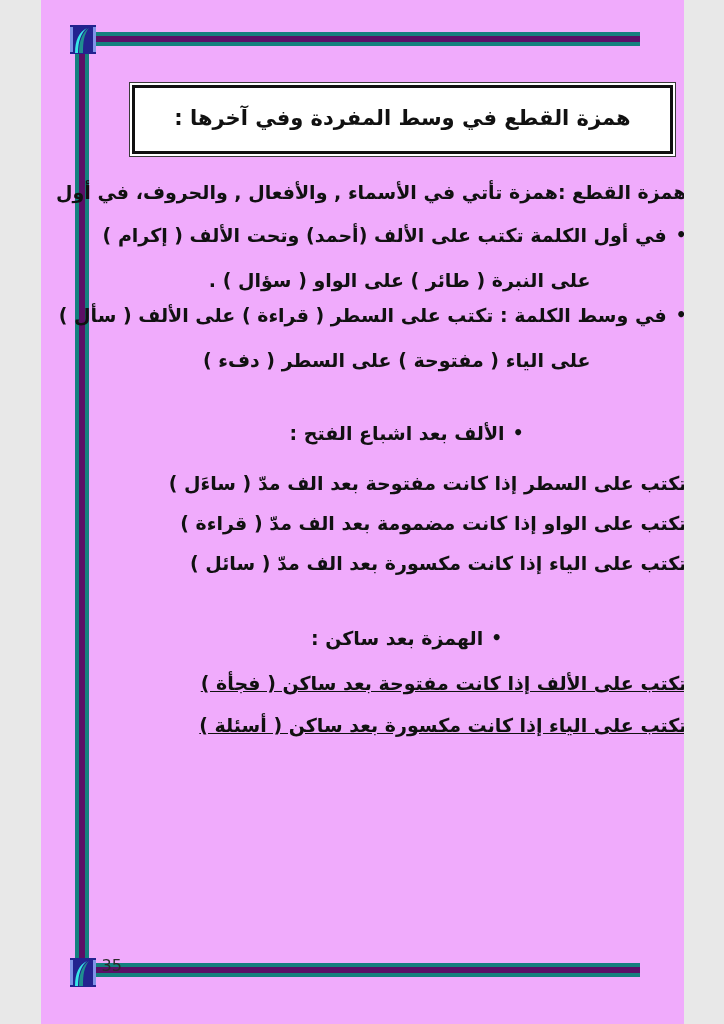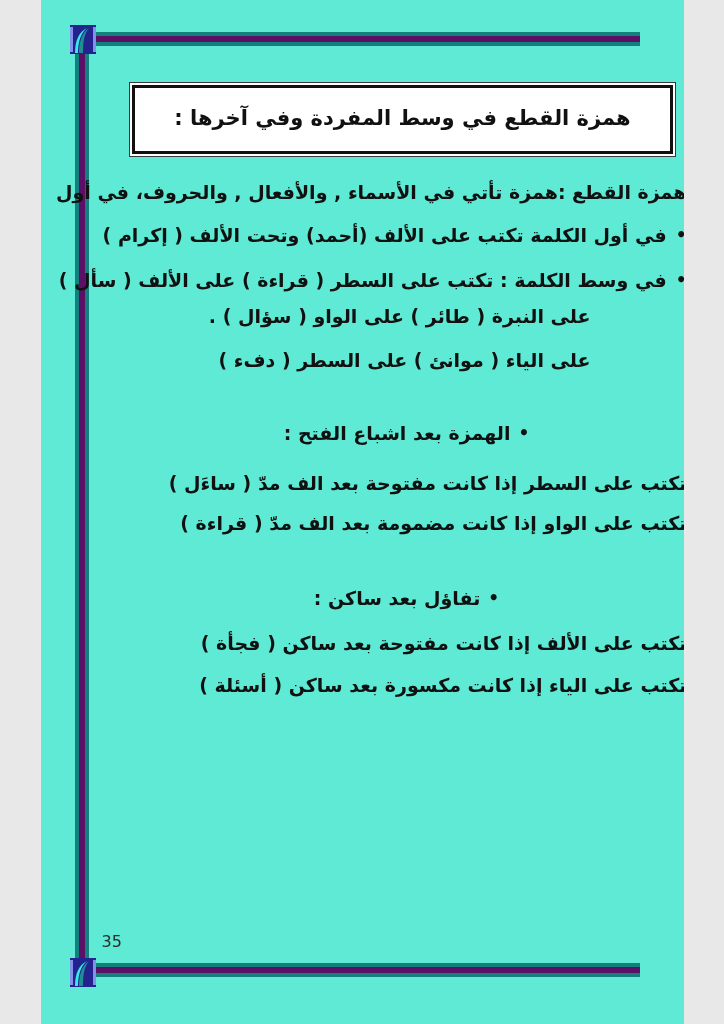--- a/index.html
+++ b/index.html
@@ -1,18 +1,18 @@
 <!DOCTYPE html>
 <html lang="ar"><head>
 <meta charset="utf-8">
 <style>
   html,body { margin:0; padding:0; background:#e8e8e8; }
   .page {
     position:relative; width:643px; height:1024px; margin:0 auto;
-    background:#5eead4; overflow:hidden;
+    background:#f0abfc; overflow:hidden;
     font-family:"DejaVu Sans", sans-serif; color:#111;
   }
   
   .h-border { position:absolute; left:44px; right:44px; height:14px;
     background:linear-gradient(to bottom,#14807e 0 4px,#5b0f66 4px 10px,#14807e 10px 14px); }
   .h-border.top { top:32px; }
   .h-border.bottom { top:963px; }
   .v-border { position:absolute; width:14px; top:34px; height:943px;
     background:linear-gradient(to right,#14807e 0 4px,#5b0f66 4px 10px,#14807e 10px 14px); }
   .v-border.left { left:34px; }
@@ -37,23 +37,23 @@
   .intro .line.indent { padding-right:18px; }
   .bullet-item { margin-top:9px; }
   .bullet-item .line { line-height:35px; white-space:nowrap; }
   .bullet-item .line.cont { padding-right:96px; }
   .bullet { display:inline-block; margin-left:9px; font-size:17px; transform:translateY(-1px); }
   .section-heading { margin-top:38px; text-align:center; line-height:34px; white-space:nowrap; }
   .section-heading .bullet { margin-left:8px; }
   .rules { margin-top:12px; }
   .rule-line { line-height:40px; white-space:nowrap; }
   .rules.sakin { margin-top:6px; }
-  .rules.sakin .rule-line { line-height:42px; }
+  .rules.sakin .rule-line { line-height:42px;text-decoration:underline; }
   
-  .page-number { position:absolute; left:61px; top:932px; font-size:16px;
+  .page-number { position:absolute; left:61px; top:956px; font-size:16px;
     color:#2a2a2a; font-family:"DejaVu Sans", sans-serif; }
 </style>
 </head>
 <body>
 
 <div class="page">
 
   <div class="h-border top"></div>
   <div class="h-border bottom"></div>
   <div class="v-border left"></div>
@@ -110,40 +110,41 @@
         <div class="line">همزة القطع  :همزة تأتي في الأسماء , والأفعال , والحروف، في أول</div>
       </div>
 
       <div class="bullet-item">
         <div class="line">
           <span class="bullet">•</span><span>في أول الكلمة  تكتب على الألف (أحمد) وتحت الألف ( إكرام )</span>
         </div>
       </div>
 
       <div class="bullet-item">
+        <div class="line cont">على النبرة ( طائر ) على الواو ( سؤال ) .</div>
         <div class="line">
           <span class="bullet">•</span><span>في وسط الكلمة : تكتب على السطر ( قراءة )  على الألف ( سأل )</span>
         </div>
-        <div class="line cont">على النبرة ( طائر ) على الواو ( سؤال ) .</div>
       </div>
 
       <div class="bullet-item">
-        <div class="line cont">على الياء ( موانئ )  على السطر ( دفء )</div>
+        <div class="line cont">على الياء ( مفتوحة )  على السطر ( دفء )</div>
       </div>
 
       <div class="section-heading">
-        <span class="bullet">•</span><span>الهمزة بعد اشباع الفتح :</span>
+        <span class="bullet">•</span><span>الألف بعد اشباع الفتح :</span>
       </div>
       <div class="rules fath">
         <div class="rule-line">تكتب على السطر إذا كانت مفتوحة بعد الف مدّ ( ساءَل )</div>
         <div class="rule-line">تكتب على الواو إذا كانت مضمومة بعد الف مدّ  ( قراءة )</div>
+        <div class="rule-line">تكتب على الياء إذا كانت مكسورة بعد الف مدّ ( سائل )</div>
       </div>
 
       <div class="section-heading">
-        <span class="bullet">•</span><span>تفاؤل بعد ساكن :</span>
+        <span class="bullet">•</span><span>الهمزة بعد ساكن :</span>
       </div>
       <div class="rules sakin">
         <div class="rule-line">تكتب على الألف إذا كانت مفتوحة بعد ساكن ( فجأة )</div>
         <div class="rule-line">تكتب على الياء إذا كانت مكسورة بعد ساكن (  أسئلة )</div>
       </div>
 
     </div>
   </div>
 
   <div class="page-number">35</div>

